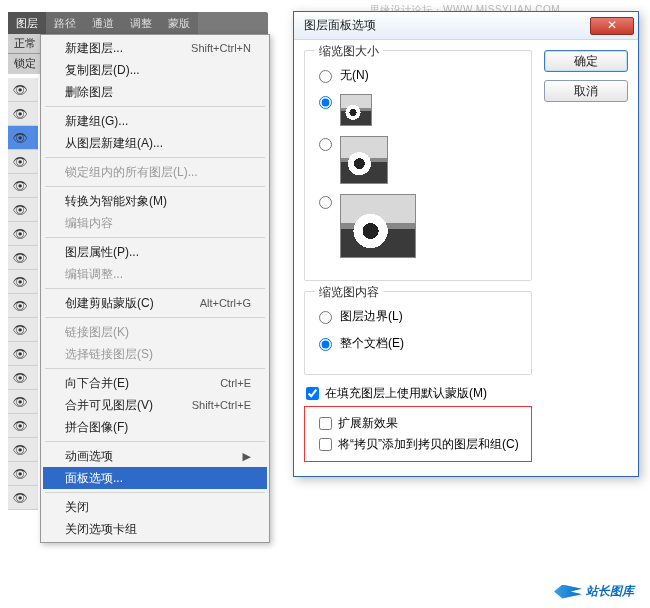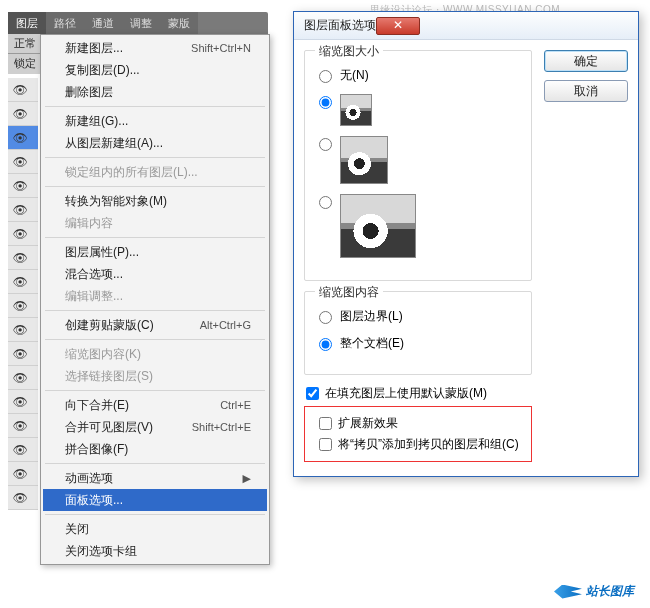--- a/index.html
+++ b/index.html
@@ -15,21 +15,21 @@
 
 .menu { position: absolute; left: 40px; top: 34px; width: 230px; background: #f3f3f3; border: 1px solid #979797; box-shadow: 2px 2px 6px rgba(0,0,0,0.25); padding: 2px; }
 .menu-item { display: flex; justify-content: space-between; align-items: center; padding: 3px 16px 3px 22px; font-size: 12px; color: #222; cursor: default; line-height: 16px; }
 .menu-item.disabled { color: #999; }
 .menu-item.highlighted { background: #2f6ac9; color: #fff; }
 .menu-sep { height: 1px; background: #d4d4d4; margin: 3px 2px; }
 .menu-item .shortcut { color: #555; font-size: 11px; }
 
 
 .dialog { position: absolute; left: 293px; top: 11px; width: 346px; background: #fff; border: 1px solid #2c65b6; box-shadow: 3px 3px 10px rgba(0,0,0,0.25); }
-.dlg-title { height: 28px; background: linear-gradient(#fdfefe, #e6eef8); display: flex; align-items: center; padding: 0 4px 0 10px; border-bottom: 1px solid #cfd9e6; }
+.dlg-title { height: 28px; background: linear-gradient(#fdfefe, #e6eef8); display: flex; align-items: center; justify-content: space-between; padding: 0 4px 0 10px; border-bottom: 1px solid #cfd9e6; }
 .dlg-title-text { font-size: 12px; color: #222; }
 .dlg-close { width: 44px; height: 18px; background: linear-gradient(#e67a6f, #c83a2a); border: 1px solid #8b2d21; border-radius: 2px; color: #fff; text-align: center; font-size: 12px; line-height: 15px; cursor: pointer; }
 .dlg-body { display: flex; padding: 10px 10px 14px 10px; gap: 12px; }
 .dlg-left { flex: 1; }
 .dlg-right { width: 84px; display: flex; flex-direction: column; gap: 8px; }
 
 .group { border: 1px solid #d9d9d9; border-radius: 2px; padding: 10px 10px 12px 10px; margin-bottom: 10px; position: relative; }
 .group-title { position: absolute; top: -8px; left: 10px; background: #fff; padding: 0 4px; font-size: 12px; color: #2a2a2a; }
 
 .radio-row { display: flex; align-items: center; gap: 8px; margin: 6px 0 10px 4px; }
@@ -151,34 +151,31 @@
   <div class="menu-item">
       <span>转换为智能对象(M)</span>
     </div>
   <div class="menu-item disabled">
       <span>编辑内容</span>
     </div>
   <div class="menu-sep"></div>
   <div class="menu-item">
       <span>图层属性(P)...</span>
     </div>
-  <div class="menu-item">
-      <span>混合选项...</span>
-    </div>
   <div class="menu-item disabled">
       <span>编辑调整...</span>
     </div>
   <div class="menu-sep"></div>
   <div class="menu-item">
       <span>创建剪贴蒙版(C)</span>
       <span class="shortcut">Alt+Ctrl+G</span>
     </div>
   <div class="menu-sep"></div>
   <div class="menu-item disabled">
-      <span>缩览图内容(K)</span>
+      <span>链接图层(K)</span>
     </div>
   <div class="menu-item disabled">
       <span>选择链接图层(S)</span>
     </div>
   <div class="menu-sep"></div>
   <div class="menu-item">
       <span>向下合并(E)</span>
       <span class="shortcut">Ctrl+E</span>
     </div>
   <div class="menu-item">

